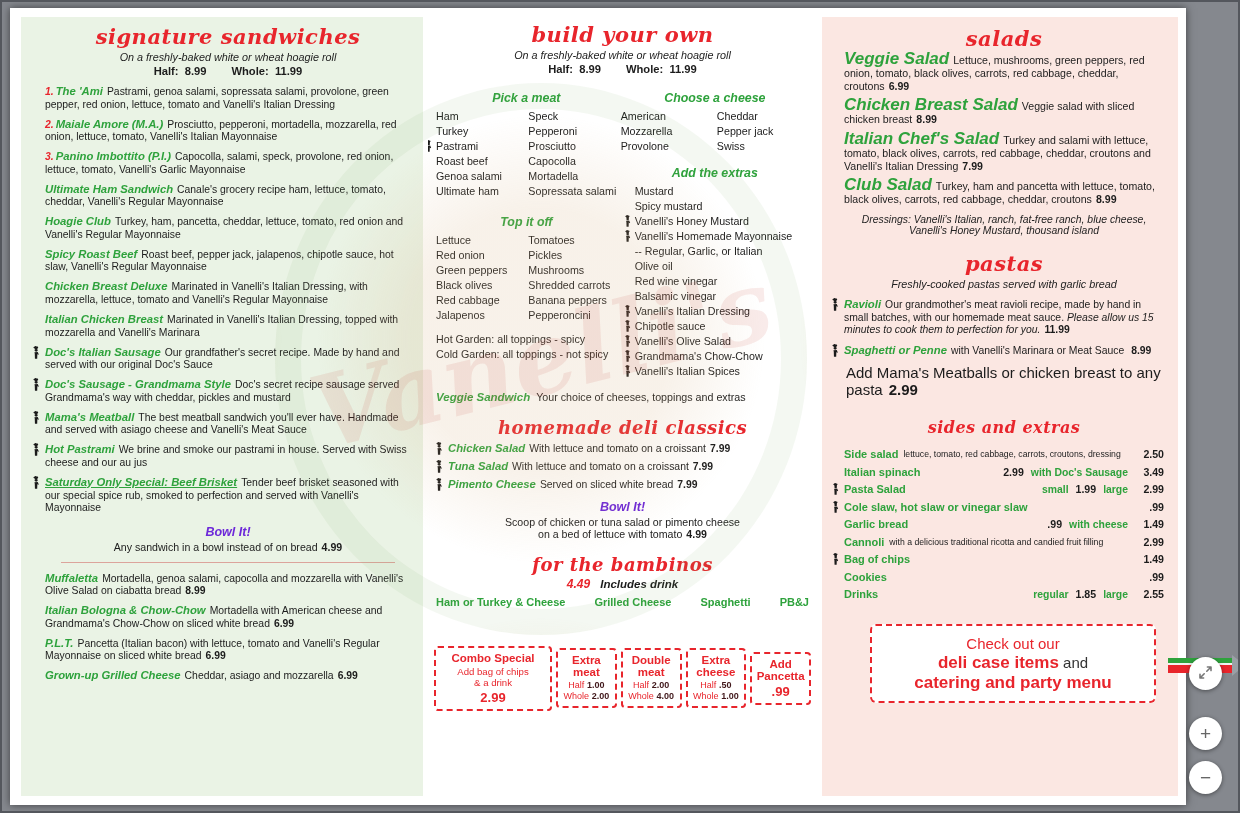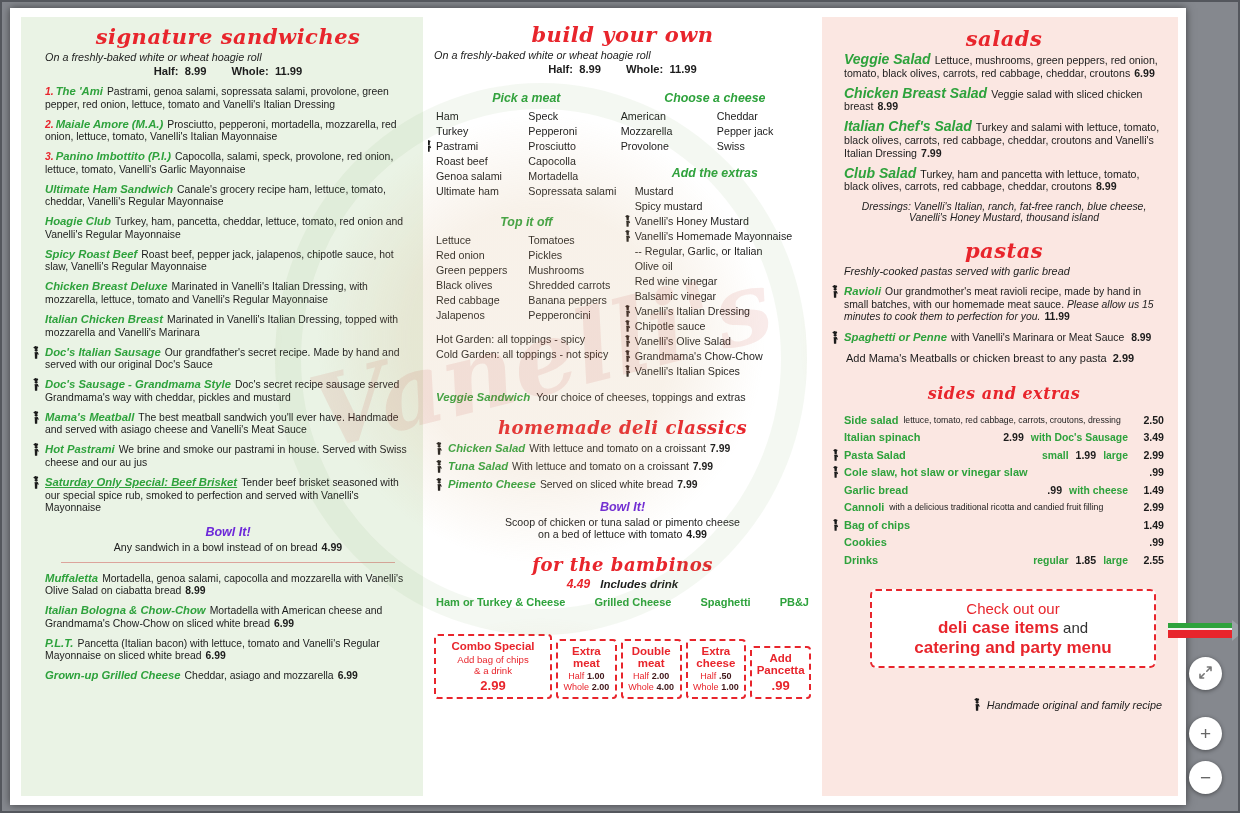--- a/index.html
+++ b/index.html
@@ -8,21 +8,21 @@
   .page{position:absolute;left:10px;top:8px;width:1176px;height:797px;background:#ffffff;box-shadow:0 0 8px rgba(0,0,0,.55)}
   .cols{position:absolute;inset:0;display:flex;gap:5px;padding:9px 8px 9px 11px;box-sizing:border-box;z-index:1}
   .col-left{width:402px;background:#eaf3e5;box-sizing:border-box;padding:6px 12px 2px 24px;overflow:hidden}
   .col-mid{flex:1;box-sizing:border-box;padding:4px 6px;overflow:hidden}
   .col-right{width:356px;background:#fbe7e2;box-sizing:border-box;padding:8px 14px 6px 22px;overflow:visible;position:relative}
   .watermark{position:absolute;left:265px;top:75px;width:480px;height:500px;z-index:2;pointer-events:none;display:flex;align-items:center;justify-content:center;border-radius:50%;border:26px solid rgba(120,170,90,.08);background:radial-gradient(circle at 50% 46%,rgba(210,170,120,.16) 0 36%,rgba(255,255,255,0) 62%)}
   .watermark span{font-family:"DejaVu Serif",serif;font-style:italic;font-weight:bold;font-size:100px;color:rgba(195,60,50,.10);transform:rotate(-14deg);white-space:nowrap}
 
   .script-title{font-family:"DejaVu Serif",serif;font-style:italic;font-weight:bold;color:#e8252c;text-align:center;font-size:21px;line-height:24px;letter-spacing:.5px;margin:2px 0 2px}
   .script-title.sub{font-size:18px;line-height:21px;margin-top:14px}
-  .subtitle{font-style:italic;font-size:10.8px;color:#222;margin:1px 0}
+  .subtitle{font-style:italic;text-align:center;font-size:10.8px;color:#222;margin:1px 0}
   .priceline{text-align:center;font-weight:bold;font-size:11.2px;white-space:pre;margin:2px 0 8px}
 
   .item{position:relative;font-size:10.4px;line-height:12.6px;margin:0 0 6.4px;color:#1c1c1c}
   .item .num{color:#e8252c;font-weight:bold;font-style:italic;margin-right:2px}
   .item .name{color:#2ea23c;font-weight:bold;font-style:italic;font-size:11.3px;margin-right:4px}
   .item .p{font-weight:bold;margin-left:4px}
   .u{text-decoration:underline}
   .chef{display:inline-block;width:9px;height:13px;vertical-align:-2px}
   .item > .chef{position:absolute;left:-13px;top:0}
   .divider{border:none;border-top:1.5px solid #dca49c;margin:9px 16px}
@@ -44,36 +44,36 @@
   .garden .opt{line-height:15px}
   .veggie-line{margin:12px 0 0 2px;font-size:10.7px}
   .veggie-line .name{color:#2ea23c;font-weight:bold;font-style:italic;font-size:11.5px;margin-right:6px}
   .deli-items{margin-top:4px}
   .deli-items .item{margin:0 0 4.5px 14px}
   .mid-bowl{margin-top:8px}
   .bam-line{text-align:center;font-weight:bold;font-style:italic;font-size:11.5px;margin:2px 0 5px}
   .bam-line .bp{color:#e8252c;margin-right:10px;font-size:12px}
   .bam-opts{display:flex;justify-content:space-between;padding:0 2px;margin-bottom:4px}
   .bam-opt{color:#2ea23c;font-weight:bold;font-size:11px}
-  .combos{display:flex;gap:4px;margin-top:26px;align-items:flex-end}
+  .combos{display:flex;gap:4px;margin-top:38px;align-items:center}
   .combo{border:2px dashed #e8252c;border-radius:4px;padding:4px 3px;text-align:center;box-sizing:border-box;flex:1}
   .combo.first{flex:0 0 118px}
   .combo .t{color:#e8252c;font-weight:bold;font-size:11.5px;line-height:12px;margin-bottom:2px}
   .combo .note{color:#e8252c;font-size:9.6px;line-height:11px}
   .combo .row{font-size:9px;line-height:11px}
   .combo .row .lab{color:#e8252c}
   .combo .row .val{font-weight:bold;color:#40171a}
   .combo .cprice{color:#e8252c;font-weight:bold;font-size:13px;margin-top:2px}
 
   .sal-item{position:relative;font-size:10.6px;line-height:12.8px;margin-bottom:7px}
-  .sal-item .name{color:#2ea23c;font-weight:bold;font-style:italic;font-size:14px;margin-right:4px}
+  .sal-item .name{color:#2ea23c;font-weight:bold;font-style:italic;font-size:17px;margin-right:4px}
   .sal-item .p{font-weight:bold;margin-left:4px}
   .dressings{font-style:italic;font-size:10.4px;text-align:center;margin:8px 6px 4px;color:#222}
   .pasta-items .item{margin-bottom:7px}
-  .pasta-note{font-size:11px;margin:2px 0 0 2px}
+  .pasta-note{font-size:15px;margin:2px 0 0 2px}
   .pasta-note .p{font-weight:bold;margin-left:6px}
   .side-rows{margin-top:6px}
   .side-row{position:relative;display:flex;align-items:flex-end;font-size:10.6px;line-height:17.5px}
   .side-row > .chef{position:absolute;left:-12px;top:2px}
   .side-row .nm{color:#2ea23c;font-weight:bold;font-size:11px;white-space:nowrap}
   .side-row .ds{font-size:8.7px;color:#222;margin-left:5px}
   .side-row .sp{flex:1}
   .side-row .seg{margin-left:7px}
   .seg.rv{font-weight:bold;color:#1c1c1c}
   .seg.rl{color:#2ea23c;font-weight:bold;font-size:10.4px}
@@ -565,30 +565,20 @@
           </div>
       </div>
 
       <div class="promo">
         <div class="pl1">Check out our</div>
         <div class="pl2"><span class="strong">deli case items</span><span> and</span></div>
         <div class="pl3">catering and party menu</div>
         <div class="promo-arrow"></div>
       </div>
 
-      <div class="handmade">
-        <span class="chef"><svg viewBox="0 0 10 15" width="9" height="13">
-              <g fill="#1b1b1b">
-                <path d="M2.8 2.6 C1.2 2.6 1 .9 2.6 .8 C2.9 -.2 4.8 -.2 5.2 .7 C6.8 .3 7.6 2 6.2 2.6 L6 4 L3 4 Z"></path>
-                <circle cx="4.6" cy="5" r="1.6"></circle>
-                <path d="M2.6 7.2 L6.4 7 L7.7 9.8 L6.7 10.2 L6 9 L5.8 14.8 L3.2 14.8 L3 9 Z"></path>
-              </g>
-            </svg></span>
-        <span>Handmade original and family recipe</span>
-      </div>
     </section>
   </div>
 </div>
 
 <div class="fab" id="fab-reset">
   <span><svg width="15" height="15" viewBox="0 0 15 15" fill="none" stroke="#777" stroke-width="1.6" stroke-linecap="round">
         <path d="M13 2 L8.8 6.2 M13 2 v3.6 M13 2 h-3.6 M2 13 L6.2 8.8 M2 13 v-3.6 M2 13 h3.6"></path>
       </svg></span>
 </div>
 <div class="fab" id="fab-plus">

